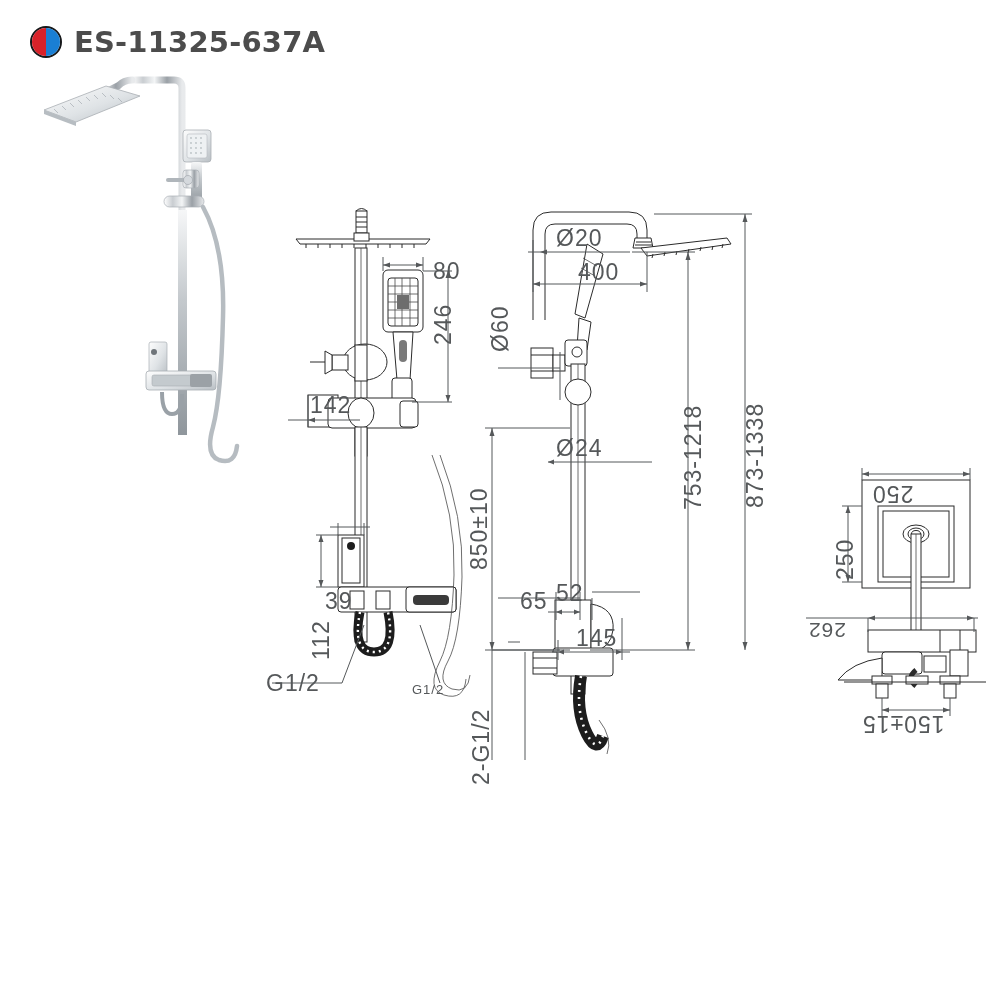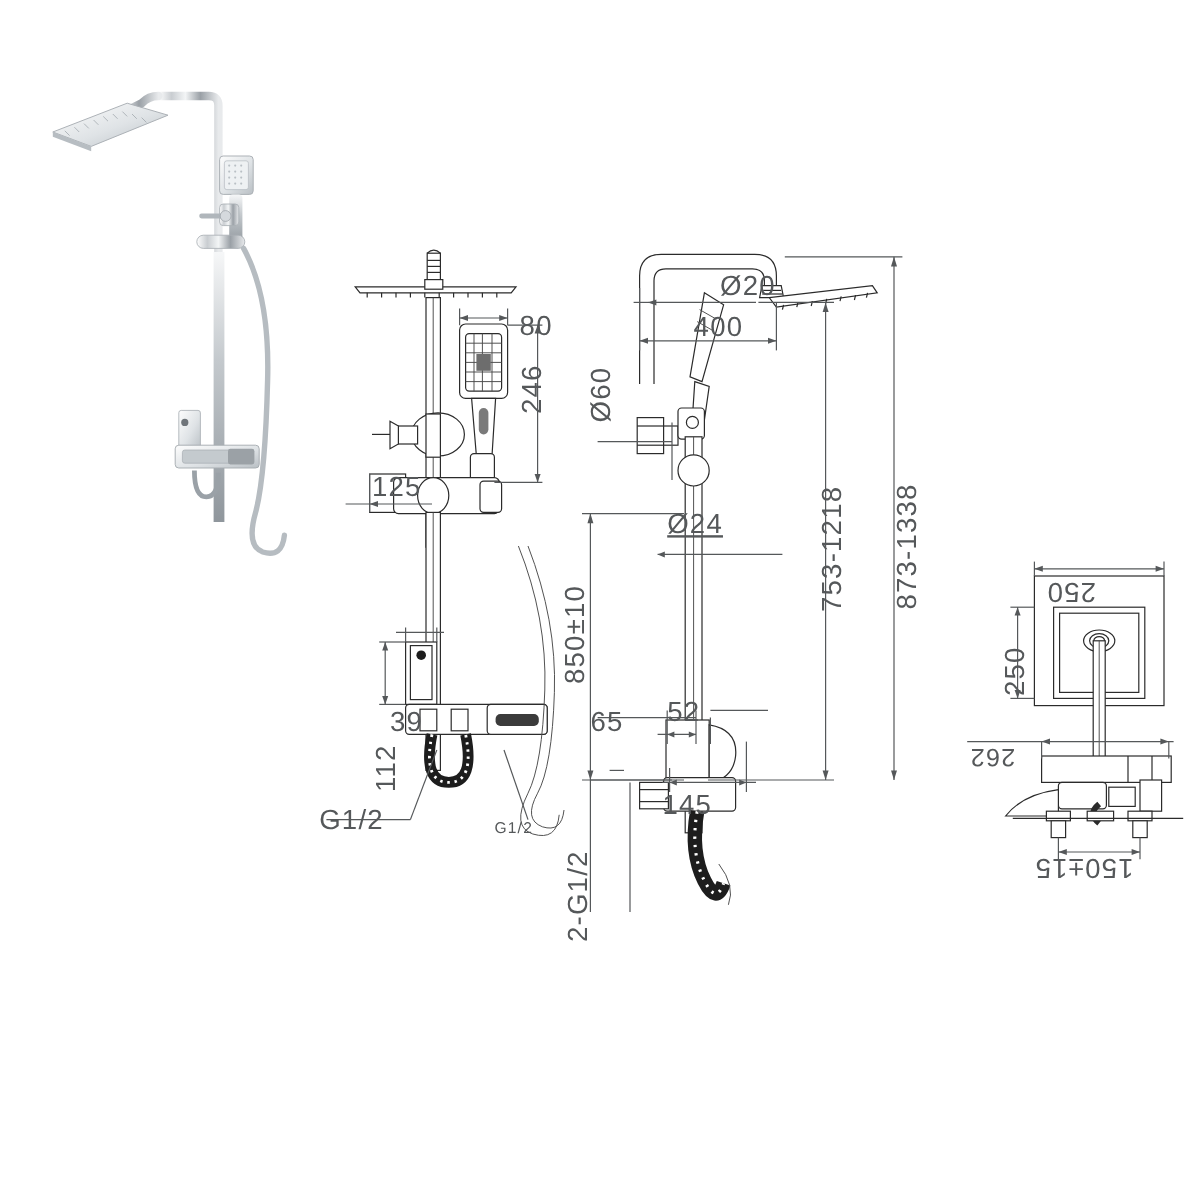--- a/index.html
+++ b/index.html
@@ -51,20 +51,27 @@
   .ln{stroke:#2b2b2b;stroke-width:1;fill:none;}
   .ln-thin{stroke:#4a4a4a;stroke-width:.8;fill:none;}
   .ln-dim{stroke:#55585a;stroke-width:1;fill:none;}
   .fill-w{fill:#ffffff;stroke:#2b2b2b;stroke-width:1;}
 </style>
 </head>
 <body>
 
 <div id="sheet">
 
+  <div class="header">
+    <div class="logo-mark">
+      <div class="logo-half-red"></div>
+      <div class="logo-half-blue"></div>
+    </div>
+    <div class="title-text">ES-11325-637A</div>
+  </div>
 
   <div class="draw" style="left:40px;top:62px;">
     <svg width="230" height="400" viewBox="0 0 230 400">
       <defs>
         <linearGradient id="chrome" x1="0" y1="0" x2="1" y2="0">
           <stop offset="0%" stop-color="#ffffff"></stop>
           <stop offset="22%" stop-color="#c9cdd1"></stop>
           <stop offset="45%" stop-color="#f3f5f6"></stop>
           <stop offset="70%" stop-color="#9aa0a6"></stop>
           <stop offset="100%" stop-color="#e8eaec"></stop>
@@ -207,21 +214,21 @@
       <path d="M80 407 q-8 40 14 40 q22 0 14 -40" stroke="#1d1d1d" stroke-width="9" fill="none"></path>
       <path d="M80 407 q-8 40 14 40 q22 0 14 -40" stroke="#ffffff" stroke-width="2.4" fill="none" stroke-dasharray="2 4"></path>
 
       <path d="M152 250 q24 60 22 120 q-2 62 -14 86 q-14 28 4 34 q20 6 22 -16" class="ln-thin"></path>
       <path d="M160 250 q24 62 22 122 q-2 62 -14 84 q-12 22 4 28 q16 5 18 -14" class="ln-thin"></path>
     </svg>
   </div>
 
   <div class="dim big" style="left:389px;top:258px;margin-left:44px;">80</div>
   <div class="dim big rot90" style="left:430px;top:345px;">246</div>
-  <div class="dim big" style="left:310px;top:392px;">125</div>
+  <div class="dim big" style="left:310px;top:392px;">142</div>
   <div class="dim big" style="left:325px;top:588px;">39</div>
   <div class="dim big rot90" style="left:308px;top:660px;">112</div>
   <div class="dim big" style="left:266px;top:670px;">G1/2</div>
   <div class="dim sm" style="left:412px;top:682px;">G1/2</div>
 
   <div class="draw" style="left:280px;top:205px;">
     <svg width="230" height="520" viewBox="0 0 230 520">
 
       <line x1="103" y1="52" x2="103" y2="66" class="ln-dim"></line>
       <line x1="143" y1="52" x2="143" y2="66" class="ln-dim"></line>
@@ -301,30 +308,30 @@
       <rect x="38" y="452" width="24" height="22" class="fill-w"></rect>
       <line x1="38" y1="458" x2="62" y2="458" class="ln"></line>
       <line x1="38" y1="468" x2="62" y2="468" class="ln"></line>
 
       <path d="M86 476 q-6 34 6 58 q10 20 16 2" stroke="#1d1d1d" stroke-width="12" fill="none"></path>
       <path d="M86 476 q-6 34 6 58 q10 20 16 2" stroke="#ffffff" stroke-width="2.6" fill="none" stroke-dasharray="2 5"></path>
       <path d="M104 520 q14 18 8 34" class="ln-thin"></path>
     </svg>
   </div>
 
-  <div class="dim big" style="left:556px;top:225px;margin-left:44px;">Ø20</div>
+  <div class="dim big" style="left:556px;top:225px;">Ø20</div>
   <div class="dim big" style="left:578px;top:259px;">400</div>
   <div class="dim big rot90" style="left:487px;top:352px;">Ø60</div>
-  <div class="dim big" style="left:556px;top:423px;text-decoration:underline;">Ø24</div>
+  <div class="dim big" style="left:556px;top:435px;">Ø24</div>
   <div class="dim big rot90" style="left:466px;top:570px;">850±10</div>
   <div class="dim big rot90" style="left:680px;top:510px;">753-1218</div>
   <div class="dim big rot90" style="left:742px;top:508px;">873-1338</div>
-  <div class="dim big" style="left:492px;top:588px;">65</div>
+  <div class="dim big" style="left:492px;top:588px;padding-left:28px;">65</div>
   <div class="dim big" style="left:556px;top:580px;">52</div>
-  <div class="dim big" style="left:552px;top:625px;margin-top:32px;">145</div>
+  <div class="dim big" style="left:576px;top:625px;">145</div>
   <div class="dim big rot90" style="left:468px;top:785px;">2-G1/2</div>
 
   <div class="draw" style="left:440px;top:200px;">
     <svg width="340" height="600" viewBox="0 0 340 600">
 
       <line x1="100" y1="52" x2="190" y2="52" class="ln-dim"></line>
       <path d="M100 52 l7 -2.5 l0 5 z" fill="#55585a"></path>
       <line x1="88" y1="52" x2="100" y2="52" class="ln-dim"></line>
 
       <line x1="93" y1="40" x2="93" y2="92" class="ln-dim"></line>

